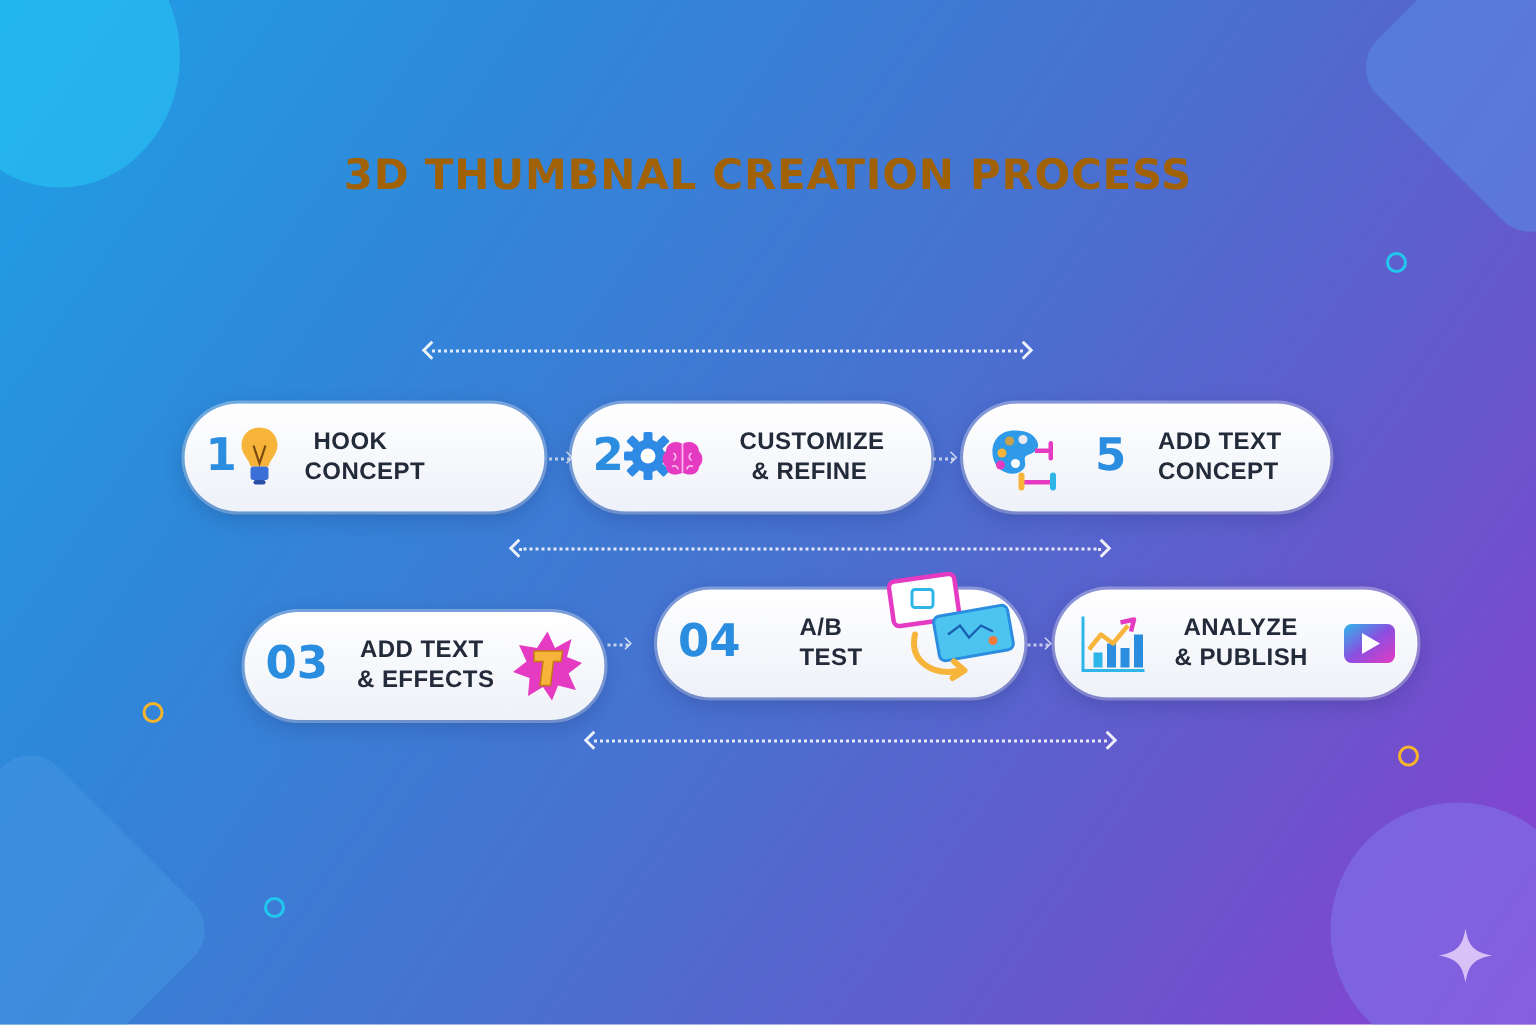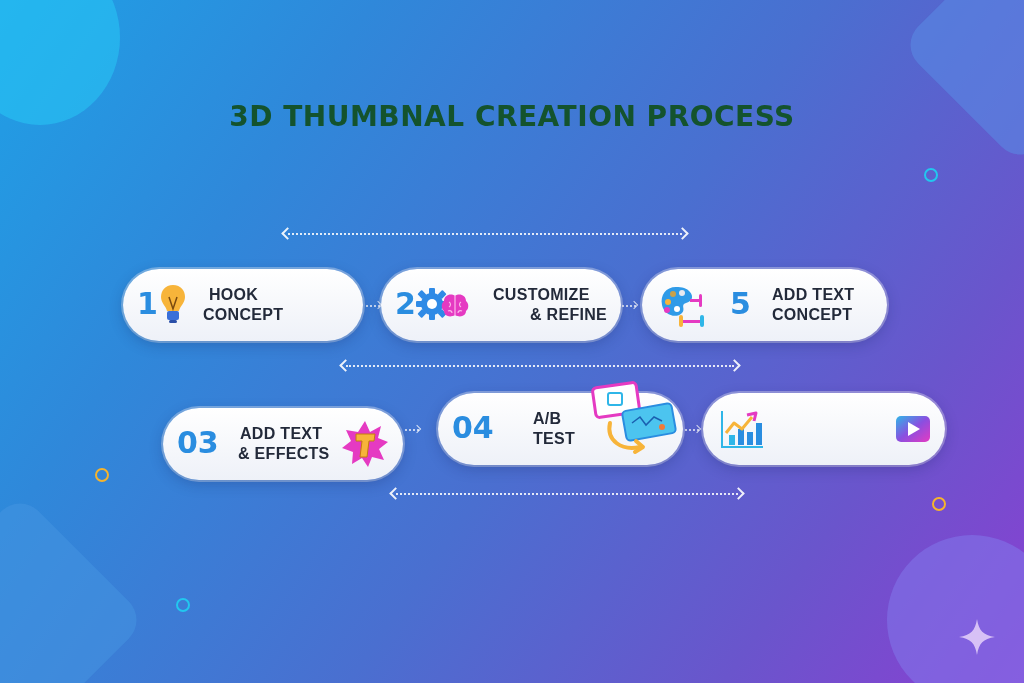--- a/index.html
+++ b/index.html
@@ -27,21 +27,21 @@
     background: rgba(130, 120, 235, 0.55);
   }
   .ring { position: absolute; border-radius: 50%; border: 2.5px solid; width: 14px; height: 14px; }
   .tri {
     position: absolute; left: 53px; top: 178px; width: 0; height: 0;
   }
   .sparkle { position: absolute; left: 957px; top: 617px; width: 40px; height: 40px; }
 
   .title {
     position: absolute; left: 0; top: 100px; width: 1024px; text-align: center;
-    color: #14532d; font-weight: bold; font-size: 28px; letter-spacing: 0.5px;
+    color: #a16207; font-weight: bold; font-size: 28px; letter-spacing: 0.5px;
     font-family: "DejaVu Sans", sans-serif;
   }
 
   .conn { position: absolute; height: 14px; }
   .conn .line {
     position: absolute; left: 6px; right: 6px; top: 6px;
     border-top: 2px dotted rgba(255,255,255,0.85);
   }
   .conn .ah {
     position: absolute; top: 2px; width: 9px; height: 9px;
@@ -147,21 +147,21 @@
       <rect x="24" y="23" width="6" height="7" rx="1" transform="rotate(-45 27 26.5)"></rect>
     </g>
     <circle cx="17" cy="17" r="5" fill="#ffffff"></circle>
   </svg>
   <svg class="icon" style="left:60px;top:24px;" width="28" height="26" viewBox="0 0 28 26">
     <path d="M14 3 C10 0 3 2 3 8 C0 10 0 16 3 18 C3 23 9 25 14 22 C19 25 25 23 25 18 C28 16 28 10 25 8 C25 2 18 0 14 3 Z" fill="#e53ac2"></path>
     <path d="M14 3 L14 22 M8 9 C10 10 10 13 8 14 M20 9 C18 10 18 13 20 14 M7 18 C9 17 11 18 11 20 M21 18 C19 17 17 18 17 20" stroke="#fbb6ea" stroke-width="1.2" fill="none"></path>
   </svg>
   <div class="label" style="position:absolute;left:112px;top:16px;">
     <span>CUSTOMIZE</span>
-    <span style="padding-left:8px;margin-left:29px;">&amp; REFINE</span>
+    <span style="padding-left:8px;">&amp; REFINE</span>
   </div>
 </div>
 
 <div class="card" style="left:642px;top:269px;width:245px;">
   <svg class="icon" style="left:18px;top:14px;" width="50" height="46" viewBox="0 0 50 46">
     <path d="M16 4 C6 4 0 12 2 22 C4 32 16 36 22 30 C26 26 20 22 26 20 C32 18 34 14 30 9 C27 5 22 4 16 4 Z" fill="#2f9be8"></path>
     <circle cx="13" cy="11" r="3" fill="#c9a14a"></circle>
     <circle cx="22" cy="10" r="3" fill="#e8eaf0"></circle>
     <circle cx="8" cy="19" r="3" fill="#f7b43a"></circle>
     <circle cx="7" cy="27" r="3" fill="#e53ac2"></circle>
@@ -211,20 +211,24 @@
 <div class="card" style="left:703px;top:393px;width:242px;">
   <svg class="icon" style="left:16px;top:16px;" width="46" height="42" viewBox="0 0 46 42">
     <path d="M3 2 L3 38 L44 38" stroke="#2fb6e8" stroke-width="2" fill="none"></path>
     <rect x="10" y="26" width="6" height="10" fill="#2fb6e8"></rect>
     <rect x="19" y="20" width="6" height="16" fill="#2a8de0"></rect>
     <rect x="28" y="23" width="6" height="13" fill="#2a8de0"></rect>
     <rect x="37" y="14" width="6" height="22" fill="#2a8de0"></rect>
     <path d="M7 24 L15 14 L23 20 L33 8" stroke="#f7b43a" stroke-width="3" fill="none" stroke-linejoin="round"></path>
     <path d="M28 6 L37 4 L35 12" stroke="#e53ac2" stroke-width="3" fill="none" stroke-linejoin="round"></path>
   </svg>
+  <div class="label" style="position:absolute;left:80px;top:16px;">
+    <span style="padding-left:6px;">ANALYZE</span>
+    <span>&amp; PUBLISH</span>
+  </div>
   <svg class="icon" style="left:192px;top:22px;" width="36" height="28" viewBox="0 0 36 28">
     <defs>
       <linearGradient id="pg" x1="0" y1="0" x2="1" y2="1">
         <stop offset="0" stop-color="#2fb6e8"></stop>
         <stop offset="0.5" stop-color="#8a4fe0"></stop>
         <stop offset="1" stop-color="#e53ac2"></stop>
       </linearGradient>
     </defs>
     <rect x="1" y="1" width="34" height="26" rx="5" fill="url(#pg)"></rect>
     <polygon points="13,7 13,21 25,14" fill="#ffffff"></polygon>

